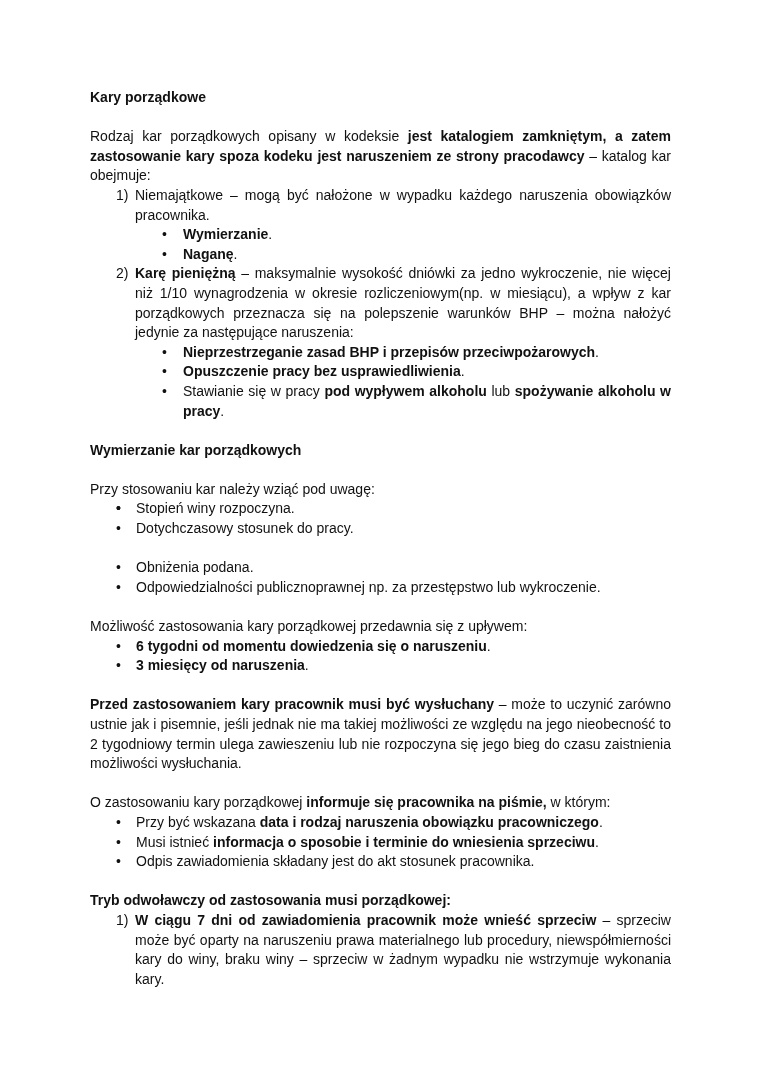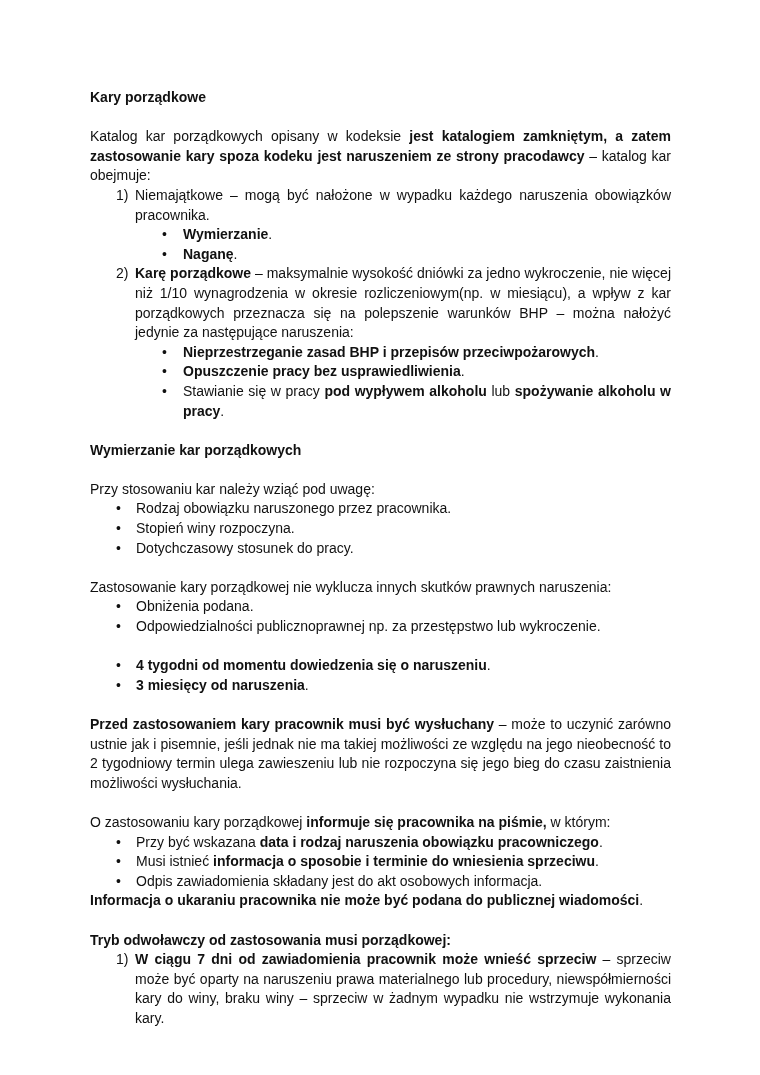--- a/index.html
+++ b/index.html
@@ -23,81 +23,80 @@
   .sub-bul-item { position: relative; padding-left: 48px; text-align: justify; }
   .sub-bul-item .dot { position: absolute; left: 27px; top: 0; }
 </style>
 </head>
 <body>
 
 <div class="page">
 
   <p class="heading">Kary porządkowe</p>
   <div class="gap"></div>
-  <p><span>Katalog kar porządkowych opisany w kodeksie </span><b>jest katalogiem zamkniętym, a zatem zastosowanie kary spoza kodeku jest naruszeniem ze strony pracodawcy</b><span> – katalog kar obejmuje:</span></p>
+  <p><span>Rodzaj kar porządkowych opisany w kodeksie </span><b>jest katalogiem zamkniętym, a zatem zastosowanie kary spoza kodeku jest naruszeniem ze strony pracodawcy</b><span> – katalog kar obejmuje:</span></p>
 
   <ul class="num-list">
     <li class="num-item">
       <span class="num">1)</span>
       <span>Niemajątkowe – mogą być nałożone w wypadku każdego naruszenia obowiązków pracownika.</span>
     </li>
   </ul>
   <ul class="sub-bul-list" style="padding-left:45px">
     <li class="sub-bul-item"><span class="dot">•</span><b>Wymierzanie</b><span>.</span></li>
     <li class="sub-bul-item"><span class="dot">•</span><b>Naganę</b><span>.</span></li>
   </ul>
 
   <ul class="num-list">
     <li class="num-item">
       <span class="num">2)</span>
-      <b>Karę porządkowe</b><span> – maksymalnie wysokość dniówki za jedno wykroczenie, nie więcej niż 1/10 wynagrodzenia w okresie rozliczeniowym(np. w miesiącu), a wpływ z kar porządkowych przeznacza się na polepszenie warunków BHP – można nałożyć jedynie za następujące naruszenia:</span>
+      <b>Karę pieniężną</b><span> – maksymalnie wysokość dniówki za jedno wykroczenie, nie więcej niż 1/10 wynagrodzenia w okresie rozliczeniowym(np. w miesiącu), a wpływ z kar porządkowych przeznacza się na polepszenie warunków BHP – można nałożyć jedynie za następujące naruszenia:</span>
     </li>
   </ul>
   <ul class="sub-bul-list" style="padding-left:45px">
     <li class="sub-bul-item"><span class="dot">•</span><b>Nieprzestrzeganie zasad BHP i przepisów przeciwpożarowych</b><span>.</span></li>
     <li class="sub-bul-item"><span class="dot">•</span><b>Opuszczenie pracy bez usprawiedliwienia</b><span>.</span></li>
     <li class="sub-bul-item"><span class="dot">•</span><span>Stawianie się w pracy </span><b>pod wypływem alkoholu</b><span> lub </span><b>spożywanie alkoholu w pracy</b><span>.</span></li>
   </ul>
 
   <div class="gap"></div>
 
   <p class="heading">Wymierzanie kar porządkowych</p>
   <div class="gap"></div>
 
   <p>Przy stosowaniu kar należy wziąć pod uwagę:</p>
   <ul class="bul-list">
-    <li class="bul-item"><span class="dot">•</span><span>Rodzaj obowiązku naruszonego przez pracownika.</span></li>
+    <li class="bul-item"><span class="dot">•</span></li>
     <li class="bul-item"><span class="dot">•</span><span>Stopień winy rozpoczyna.</span></li>
     <li class="bul-item"><span class="dot">•</span><span>Dotychczasowy stosunek do pracy.</span></li>
   </ul>
   <div class="gap"></div>
 
-  <p>Zastosowanie kary porządkowej nie wyklucza innych skutków prawnych naruszenia:</p>
   <ul class="bul-list">
     <li class="bul-item"><span class="dot">•</span><span>Obniżenia podana.</span></li>
     <li class="bul-item"><span class="dot">•</span><span>Odpowiedzialności publicznoprawnej np. za przestępstwo lub wykroczenie.</span></li>
   </ul>
   <div class="gap"></div>
 
+  <p>Możliwość zastosowania kary porządkowej przedawnia się z upływem:</p>
   <ul class="bul-list">
-    <li class="bul-item"><span class="dot">•</span><b>4 tygodni od momentu dowiedzenia się o naruszeniu</b><span>.</span></li>
+    <li class="bul-item"><span class="dot">•</span><b>6 tygodni od momentu dowiedzenia się o naruszeniu</b><span>.</span></li>
     <li class="bul-item"><span class="dot">•</span><b>3 miesięcy od naruszenia</b><span>.</span></li>
   </ul>
   <div class="gap"></div>
 
   <p><b>Przed zastosowaniem kary pracownik musi być wysłuchany</b><span> – może to uczynić zarówno ustnie jak i pisemnie, jeśli jednak nie ma takiej możliwości ze względu na jego nieobecność to 2 tygodniowy termin ulega zawieszeniu lub nie rozpoczyna się jego bieg do czasu zaistnienia możliwości wysłuchania.</span></p>
   <div class="gap"></div>
 
   <p><span>O zastosowaniu kary porządkowej </span><b>informuje się pracownika na piśmie,</b><span> w którym:</span></p>
   <ul class="bul-list">
     <li class="bul-item"><span class="dot">•</span><span>Przy być wskazana </span><b>data i rodzaj naruszenia obowiązku pracowniczego</b><span>.</span></li>
     <li class="bul-item"><span class="dot">•</span><span>Musi istnieć </span><b>informacja o sposobie i terminie do wniesienia sprzeciwu</b><span>.</span></li>
-    <li class="bul-item"><span class="dot">•</span><span>Odpis zawiadomienia składany jest do akt osobowych informacja.</span></li>
+    <li class="bul-item"><span class="dot">•</span><span>Odpis zawiadomienia składany jest do akt stosunek pracownika.</span></li>
   </ul>
-  <p><b>Informacja o ukaraniu pracownika nie może być podana do publicznej wiadomości</b><span>.</span></p>
   <div class="gap"></div>
 
   <p class="heading">Tryb odwoławczy od zastosowania musi porządkowej:</p>
   <ul class="num-list">
     <li class="num-item">
       <span class="num">1)</span>
       <b>W ciągu 7 dni od zawiadomienia pracownik może wnieść sprzeciw</b><span> – sprzeciw może być oparty na naruszeniu prawa materialnego lub procedury, niewspółmierności kary do winy, braku winy – sprzeciw w żadnym wypadku nie wstrzymuje wykonania kary.</span>
     </li>
   </ul>
 </div>

